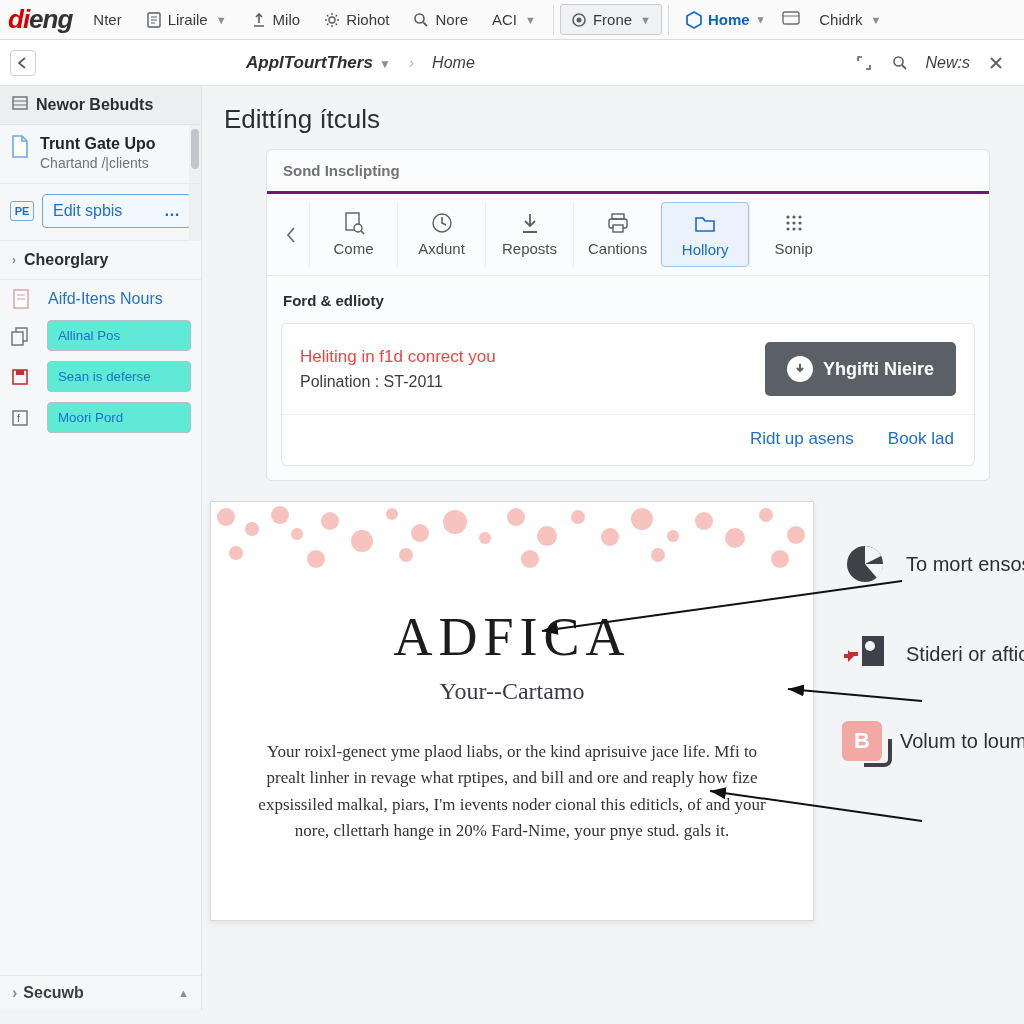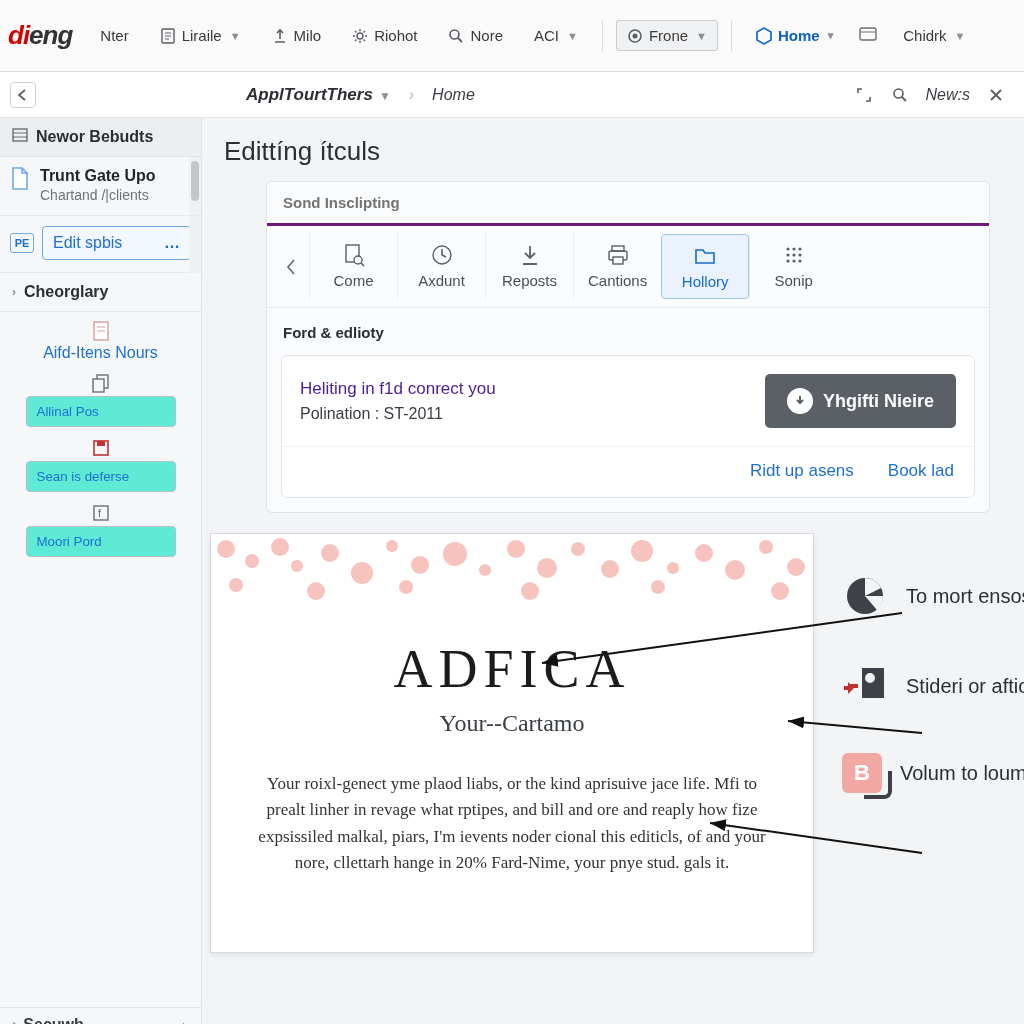--- a/index.html
+++ b/index.html
@@ -1,19 +1,19 @@
 <!DOCTYPE html>
 <html><head>
 <meta charset="utf-8">
 <style>
   * { box-sizing: border-box; margin: 0; padding: 0; font-family: "Segoe UI", Arial, sans-serif; }
   body { width: 1024px; height: 1024px; overflow: hidden; background: #f3f4f5; color: #333; }
 
   
-  .menubar { display: flex; align-items: center; height: 72px; background: #fafafa; border-bottom: 1px solid #d9dcdf; padding: 0 6px; gap: 9px; }
+  .menubar { display: flex; align-items: center; height: 40px; background: #fafafa; border-bottom: 1px solid #d9dcdf; padding: 0 6px; gap: 2px; }
   .logo { font-weight: 800; font-size: 26px; font-style: italic; letter-spacing: -1px; padding: 0 8px 0 2px; }
   .logo .red { color: #d40000; }
   .menu-item { display: flex; align-items: center; gap: 6px; padding: 6px 10px; font-size: 15px; color: #3a3a3a; border: 1px solid transparent; border-radius: 3px; cursor: pointer; }
   .menu-item.framed { border-color: #c7ccd1; background: #f0f1f2; }
   .menu-item .mi-icon { width: 16px; height: 16px; display: inline-flex; align-items: center; justify-content: center; color: #5a5f66; }
   .menu-item.home-blue { color: #0b62c4; font-weight: 600; }
   .menu-item .chev { color: #8a8f96; font-size: 11px; margin-left: 2px; }
   .menu-sep { width: 1px; height: 30px; background: #d9dcdf; margin: 0 4px; }
 
   
@@ -39,21 +39,21 @@
   .proj-block .file-icon { position:absolute; left:10px; top:10px; width:20px; height:24px; }
   .proj-title { font-weight:700; font-size:16px; color:#22262b;}
   .proj-sub { font-size:14px; color:#6e7379; margin-top:2px;}
   .chip-row { display:flex; align-items:center; gap:8px; padding: 10px 10px 12px 10px; border-bottom:1px solid #e7eaec;}
   .chip-row .badge { width:24px;height:20px;border:1px solid #6fa8e6;color:#1f6fd1;font-size:11px;font-weight:700;border-radius:3px;display:flex;align-items:center;justify-content:center;}
   .chip { flex:1; border:1px solid #6fa8e6; border-radius:4px; padding:7px 10px; color:#1f6fd1; font-size:16px; display:flex; align-items:center; justify-content:space-between; background:#f2f8ff; cursor:pointer;}
   .chip .dots{color:#1f6fd1;font-weight:700;}
   .side-section { display:flex; align-items:center; gap:8px; padding:10px 12px; font-weight:700; color:#2b2f34; border-bottom:1px solid #e7eaec; cursor:pointer;}
   .side-section .chev{ color:#8a8f96; font-size:12px;}
   .side-list { padding: 8px 10px 8px 10px; display:flex; flex-direction:column; gap:10px;}
-  .side-item { display:flex; align-items:center; gap:2px; font-size:16px;flex-direction:column;}
+  .side-item { display:flex; align-items:center; gap:16px; font-size:16px;}
   .side-item .li-icon { width:22px; height:22px; display:flex;align-items:center;justify-content:center; color:#6a6f76;}
   .side-item.link a{ color:#1f6fd1; text-decoration:none;}
   .side-item .outline-btn{ border:1px solid #b8bfc6; border-radius:4px; padding:7px 10px; width:150px; color:#1f6fd1; background:#5eead4; cursor:pointer; text-align:left;}
   .side-footer { margin-top:auto; border-top:1px solid #e1e4e8; padding:8px 12px; display:flex; align-items:center; justify-content:space-between; font-weight:700; color:#3a3e44; cursor:pointer;}
   .side-footer .up{ font-size:11px; color:#8a8f96;}
 
   
   .main { flex:1; display:flex; flex-direction:column; }
   .page-title { font-size:26px; font-weight:400; color:#2b2f34; padding: 18px 22px 14px; }
   .panel { margin: 0 34px 0 64px; border:1px solid #dfe3e7; border-radius:6px; background:#fbfcfd; }
@@ -64,21 +64,21 @@
   .tb-btn:first-of-type{border-left:none;}
   .tb-btn.active{ border:1px solid #9cc4ef; background:#eaf3fd; color:#176bc9; border-radius:4px;}
   .tb-btn .tb-icon{ width:22px;height:22px; color:#5a5f66; display:flex;align-items:center;justify-content:center;}
   .tb-btn.active .tb-icon{ color:#176bc9;}
   .tb-btn .tb-label{ font-size:15px;}
 
   .subsection-title{ padding:16px 16px 8px; font-weight:700; font-size:15px; color:#2b2f34;}
   .card{ margin: 6px 14px 14px; border:1px solid #e1e4e8; border-radius:6px; background:#fff;}
   .card-top{ display:flex; align-items:center; padding:18px 18px; gap:16px;}
   .card-text{ flex:1;}
-  .card-text .line1{ font-size:17px; color:#4c1d95; margin-bottom:6px;}
+  .card-text .line1{ font-size:17px; color:#ef4444; margin-bottom:6px;}
   .card-text .line2{ font-size:16px; color:#3a3e44;}
   .dl-btn{ display:flex; align-items:center; gap:10px; background:#5b6066; color:#fff; border:none; border-radius:5px; padding:14px 22px; font-size:18px; font-weight:600; cursor:pointer;}
   .dl-btn .circ{ width:26px;height:26px;border-radius:50%;background:#fff;color:#5b6066;display:flex;align-items:center;justify-content:center;}
   .card-bottom{ display:flex; justify-content:flex-end; gap:34px; padding: 14px 20px 16px; border-top:1px solid #eef0f2;}
   .card-bottom a{ color:#1f6fd1; font-size:17px; text-decoration:none; cursor:pointer;}
 
   
   .preview-zone{ position:relative; flex:1; }
   .pv-card{ position:absolute; left:8px; top:20px; width:604px; height:420px; background:#fff; border:1px solid #d7dbdf; box-shadow:0 2px 6px rgba(0,0,0,.08); overflow:hidden;}
   .pv-spots{ height:78px; position:relative; }

